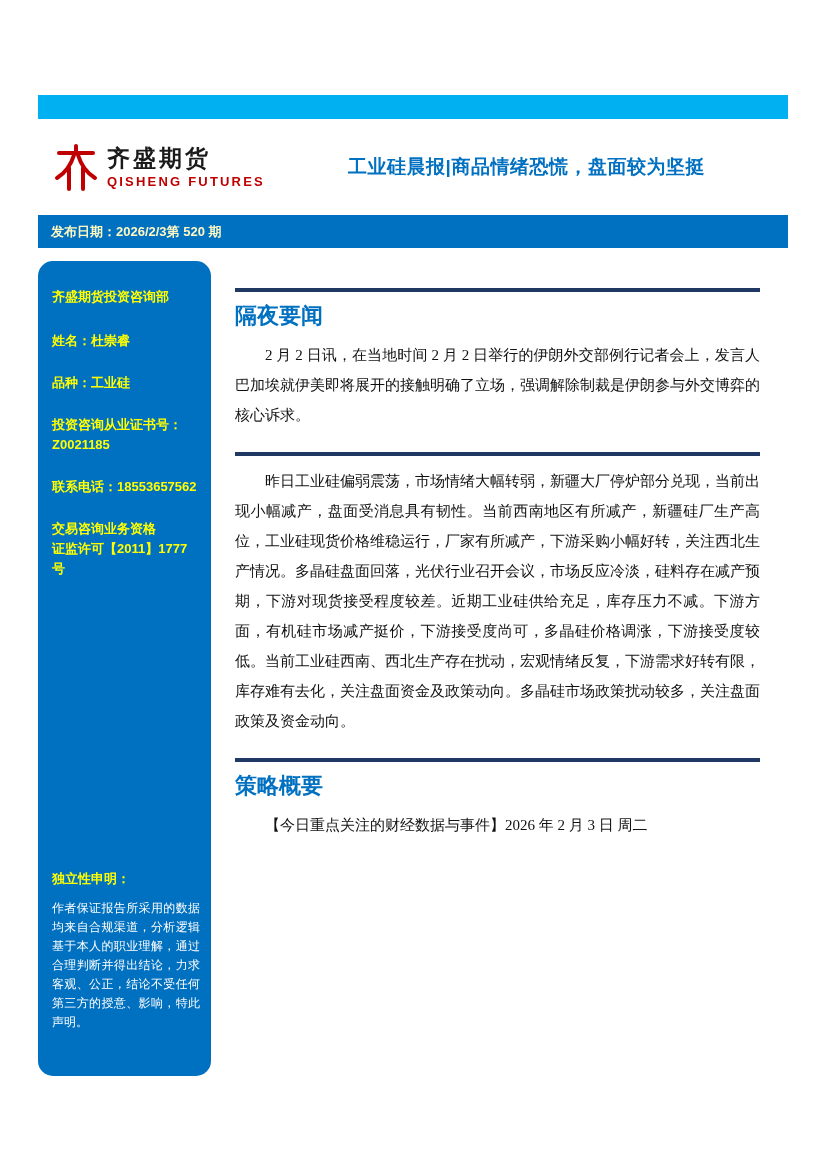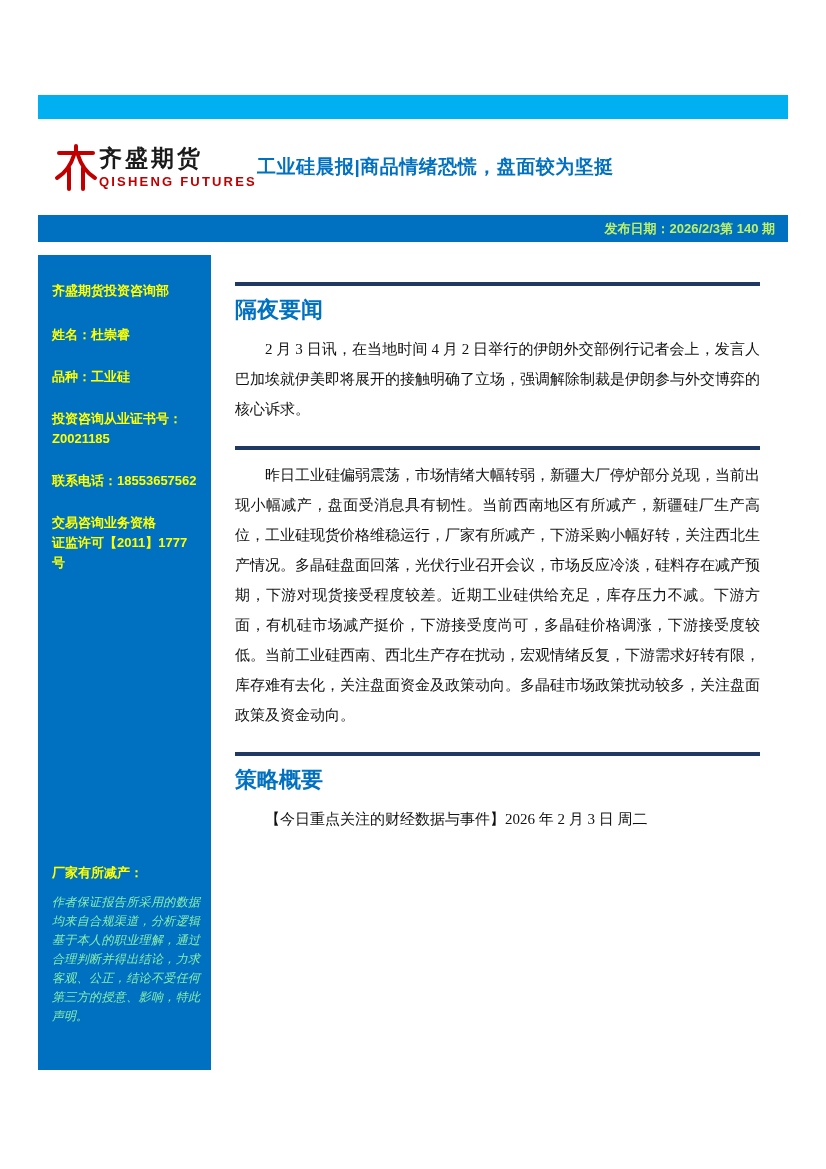--- a/index.html
+++ b/index.html
@@ -19,64 +19,64 @@
   
   .top-bar { height: 24px; background: #00B0F0; }
 
   
   .header {
     height: 96px;
     background: #ffffff;
     display: flex;
     align-items: center;
   }
-  .logo { display: flex; align-items: center; margin-left: 16px; gap: 1px; }
+  .logo { display: flex; align-items: center; margin-left: 16px; gap: 9px; }
   .logo-icon { width: 44px; height: 48px; display: block; }
   .logo-textcol { display: flex; flex-direction: column; line-height: 1; }
   .logo-cn {
     font-size: 23px; font-weight: bold; color: #1a1a1a;
     letter-spacing: 3px; font-family: "Liberation Serif", "DejaVu Serif", serif;
   }
   .logo-en {
     margin-top: 5px; font-size: 13px; font-weight: bold;
     color: #C00000; letter-spacing: 2.2px;
   }
   .title {
-    flex: 1; 
+    flex: 1; text-align: center;
     color: #0070C0; font-weight: bold; font-size: 19px;
     letter-spacing: 0.5px;
   }
 
   
   .info-bar {
-    height: 27px; background: #0070C0;
-    color: #bef264; font-size: 13px; font-weight: bold;
-    display: flex; justify-content: flex-end; align-items: center;
+    height: 33px; background: #0070C0;
+    color: #fef9c3; font-size: 13px; font-weight: bold;
+    display: flex; justify-content: flex-start; align-items: center;
     padding: 0 13px;
   }
 
   
   .content-row { display: flex; margin-top: 13px; align-items: flex-start; }
 
   .sidebar {
     width: 173px; min-height: 815px;
     background: #0070C0;
     padding: 26px 11px 22px 14px;
     color: #FFFF00;
     font-size: 13px; font-weight: bold;
     line-height: 20px;
+    border-radius: 15px;
   }
   .side-dept { margin-bottom: 24px; white-space: pre-line; }
   .side-item { margin-bottom: 22px; white-space: pre-line; }
   .side-disclaimer-title { margin-top: 290px; margin-bottom: 10px; }
   .side-disclaimer-body {
-    color: #86efac; font-weight: normal;
+    color: #ffffff; font-weight: normal;
     font-size: 12px; line-height: 19px;
     text-align: justify;
-    font-style: italic;
   }
 
   .main { flex: 1; margin-left: 24px; padding: 27px 28px 0 0; }
   .rule { height: 4px; background: #1F3864; }
   .sec-heading {
     margin: 10px 0 0 0;
     font-size: 22px; line-height: 28px;
     color: #0070C0; font-weight: bold;
   }
   .sec-body {
@@ -113,42 +113,42 @@
       <span class="logo-textcol">
         <span class="logo-cn">齐盛期货</span>
         <span class="logo-en">QISHENG FUTURES</span>
       </span>
     </div>
     <div class="title">工业硅晨报|商品情绪恐慌，盘面较为坚挺</div>
   </div>
 
   <div class="info-bar">
     <span>发布日期：2026/2/3</span>
-    <span>第 140 期</span>
+    <span>第 520 期</span>
   </div>
 
   <div class="content-row">
 
     <aside class="sidebar">
       <div class="side-dept">齐盛期货投资咨询部</div>
       <div class="side-item">姓名：杜崇睿</div>
       <div class="side-item">品种：工业硅</div>
       <div class="side-item">投资咨询从业证书号：
 Z0021185</div>
       <div class="side-item">联系电话：18553657562</div>
       <div class="side-item">交易咨询业务资格
 证监许可【2011】1777 号</div>
-      <div class="side-disclaimer-title">厂家有所减产：</div>
+      <div class="side-disclaimer-title">独立性申明：</div>
       <div class="side-disclaimer-body">作者保证报告所采用的数据均来自合规渠道，分析逻辑基于本人的职业理解，通过合理判断并得出结论，力求客观、公正，结论不受任何第三方的授意、影响，特此声明。</div>
     </aside>
 
     <main class="main">
       <div class="rule"></div>
       <h2 class="sec-heading">隔夜要闻</h2>
-      <p class="sec-body">2 月 3 日讯，在当地时间 4 月 2 日举行的伊朗外交部例行记者会上，发言人巴加埃就伊美即将展开的接触明确了立场，强调解除制裁是伊朗参与外交博弈的核心诉求。</p>
+      <p class="sec-body">2 月 2 日讯，在当地时间 2 月 2 日举行的伊朗外交部例行记者会上，发言人巴加埃就伊美即将展开的接触明确了立场，强调解除制裁是伊朗参与外交博弈的核心诉求。</p>
 
       <div class="rule"></div>
       <p class="sec-body">昨日工业硅偏弱震荡，市场情绪大幅转弱，新疆大厂停炉部分兑现，当前出现小幅减产，盘面受消息具有韧性。当前西南地区有所减产，新疆硅厂生产高位，工业硅现货价格维稳运行，厂家有所减产，下游采购小幅好转，关注西北生产情况。多晶硅盘面回落，光伏行业召开会议，市场反应冷淡，硅料存在减产预期，下游对现货接受程度较差。近期工业硅供给充足，库存压力不减。下游方面，有机硅市场减产挺价，下游接受度尚可，多晶硅价格调涨，下游接受度较低。当前工业硅西南、西北生产存在扰动，宏观情绪反复，下游需求好转有限，库存难有去化，关注盘面资金及政策动向。多晶硅市场政策扰动较多，关注盘面政策及资金动向。</p>
 
       <div class="rule"></div>
       <h2 class="sec-heading">策略概要</h2>
       <p class="sec-body last">【今日重点关注的财经数据与事件】2026 年 2 月 3 日 周二</p>
     </main>
 
   </div>

